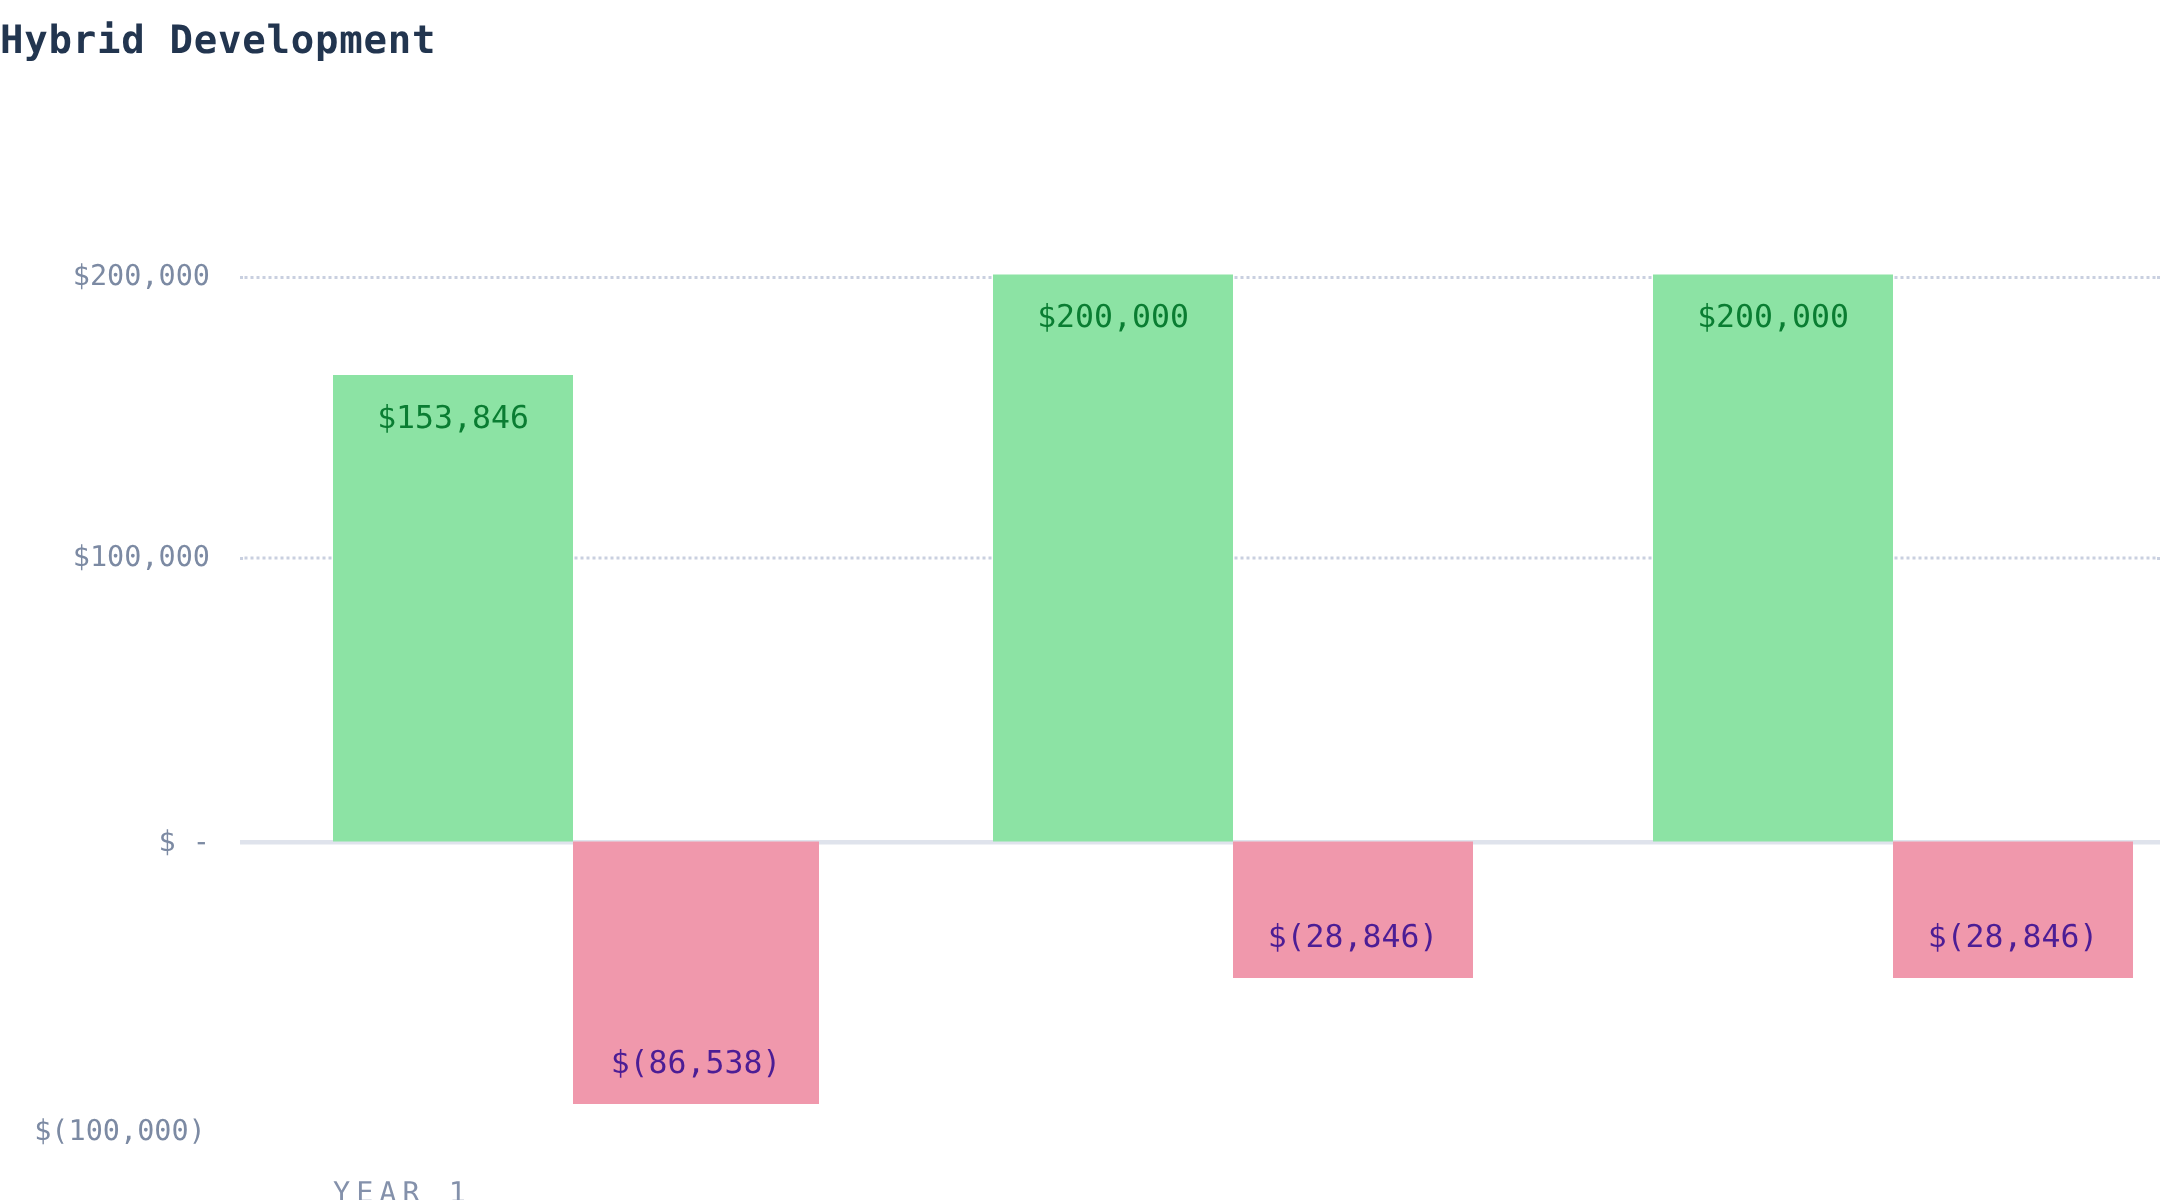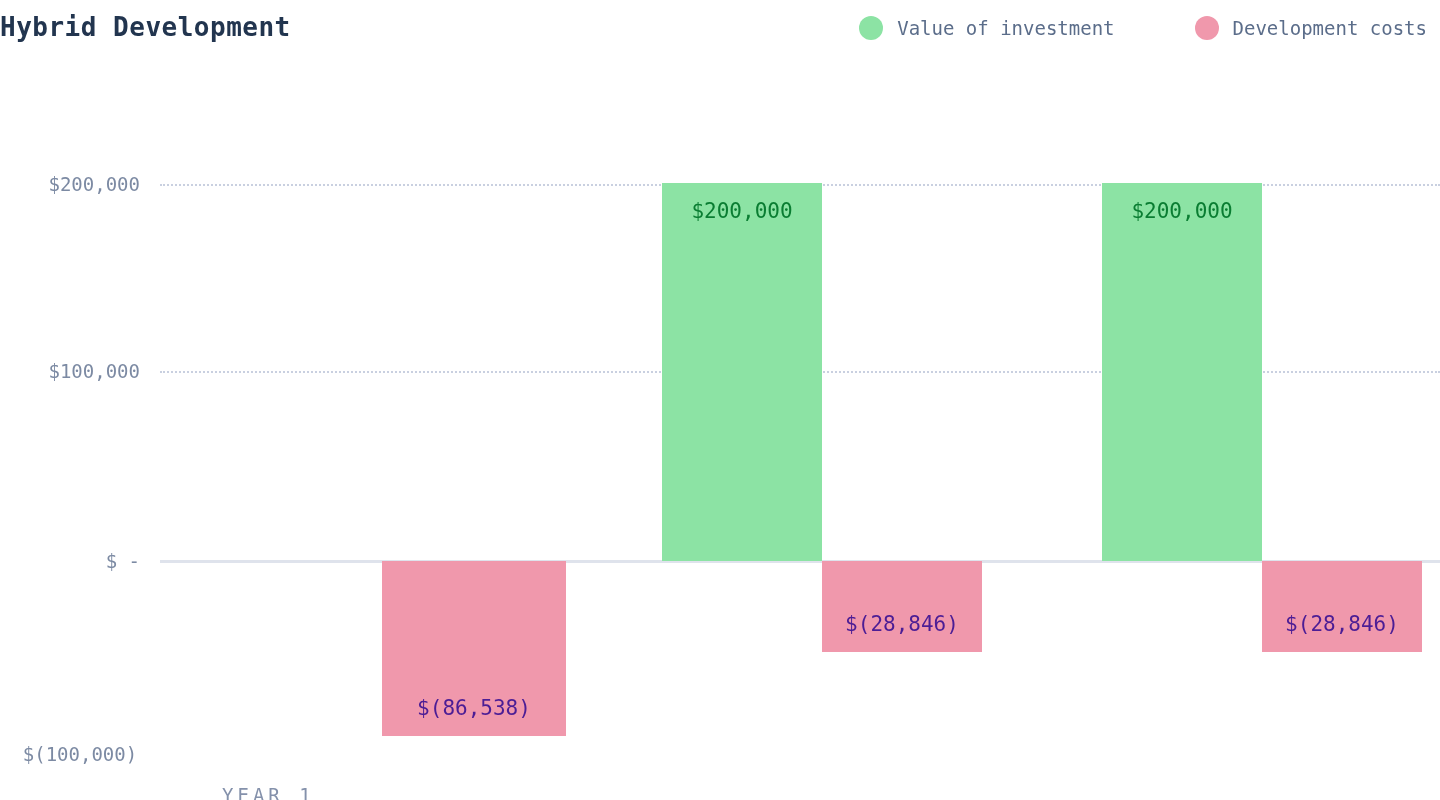--- a/index.html
+++ b/index.html
@@ -118,43 +118,36 @@
     white-space: nowrap;
   }
 </style>
 </head>
 <body>
 
 <div class="page">
 
   <div class="chart-title">Hybrid Development</div>
 
-  <div class="legend">
-    <div class="legend-item">
-      <span class="legend-swatch" style="background:#8ce3a4"></span>
-      <span class="legend-label">Value of investment</span>
-    </div>
-    <div class="legend-item">
-      <span class="legend-swatch" style="background:#f098ac"></span>
-      <span class="legend-label">Development costs</span>
-    </div>
-  </div>
 
   <div class="plot">
 
     <div class="gridline" style="top:168px"></div>
     <div class="gridline" style="top:355px"></div>
     <div class="zeroline" style="top:544px"></div>
 
     <div class="ytick" style="top:157px">$200,000</div>
     <div class="ytick" style="top:344px">$100,000</div>
     <div class="ytick" style="top:534px">$ -</div>
     <div class="ytick edge" style="top:727px">$(100,000)</div>
 
-    <div class="bar neg" style="left:382px; width:184px; top:545px; height:175px; background:#f098ac">
+    <div class="bar pos" style="left:222px; width:160px; top:234px; height:311px; background:#8ce3a4">
+      <span class="bar-label">$153,846</span>
+    </div>
+    <div class="bar neg" style="left:382px; width:164px; top:545px; height:175px; background:#f098ac">
       <span class="bar-label">$(86,538)</span>
     </div>
 
     <div class="bar pos" style="left:662px; width:160px; top:167px; height:378px; background:#8ce3a4">
       <span class="bar-label">$200,000</span>
     </div>
     <div class="bar neg" style="left:822px; width:160px; top:545px; height:91px; background:#f098ac">
       <span class="bar-label">$(28,846)</span>
     </div>
 

